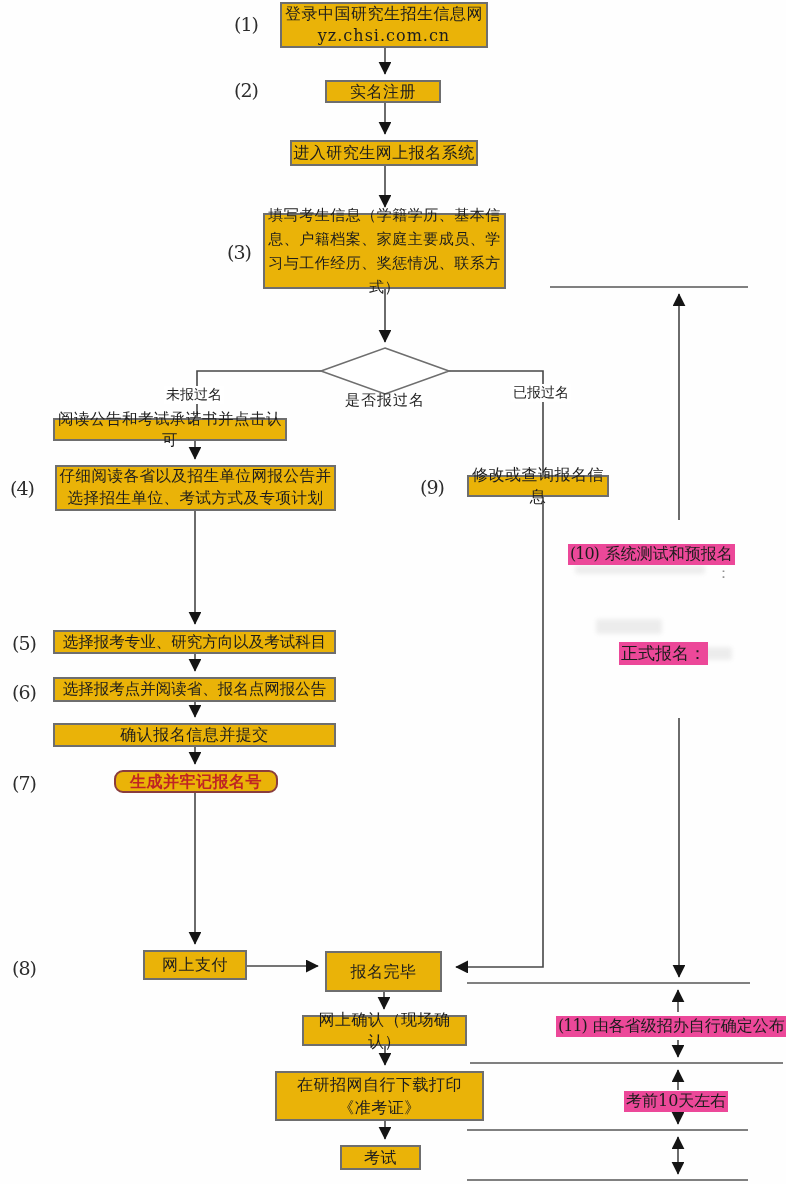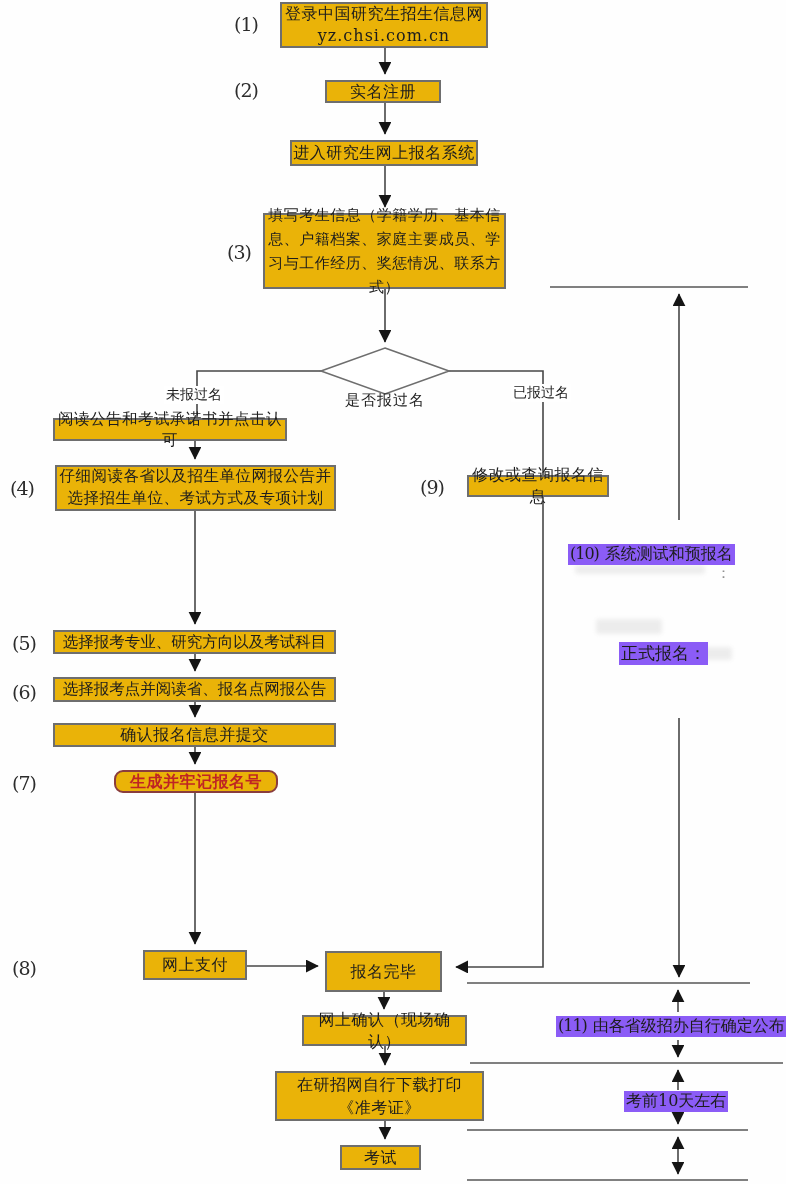--- a/index.html
+++ b/index.html
@@ -11,21 +11,21 @@
   #connectors polygon.diamond{fill:#ffffff;stroke:var(--border,#6e6e6e);stroke-width:1.6;}
   .box{position:absolute;z-index:2;box-sizing:border-box;background:#eab308;
        border:2px solid var(--border,#6e6e6e);display:flex;flex-direction:column;
        align-items:center;justify-content:center;text-align:center;
        font-size:16px;line-height:1.35;letter-spacing:0.5px;}
   .box span{display:block;}
   .box-red{border-color:#8a3d3d;border-radius:9px;}
   .box-red span{color:var(--hl,#bf2424);font-weight:bold;}
   .num{position:absolute;z-index:2;font-size:19px;color:#2c2c2c;letter-spacing:-1px;}
   .lbl{position:absolute;z-index:2;font-size:14px;background:#ffffff;padding:0 2px;white-space:nowrap;}
-  .anno{position:absolute;z-index:2;font-size:16px;background:#8b5cf6;padding:0 2px;white-space:nowrap;}
+  .anno{position:absolute;z-index:2;font-size:16px;background:#ec4899;padding:0 2px;white-space:nowrap;}
   .anno .n{letter-spacing:-1px;margin-right:6px;}
   .dtext{position:absolute;z-index:2;font-size:15px;text-align:center;letter-spacing:1px;}
   .faint{position:absolute;z-index:1;color:#8f8f8f;font-size:15px;}
   .smudge{position:absolute;z-index:1;background:#c9c9c9;opacity:0.32;filter:blur(2px);border-radius:3px;}
 </style>
 </head>
 <body>
 
 <div id="page">
 

